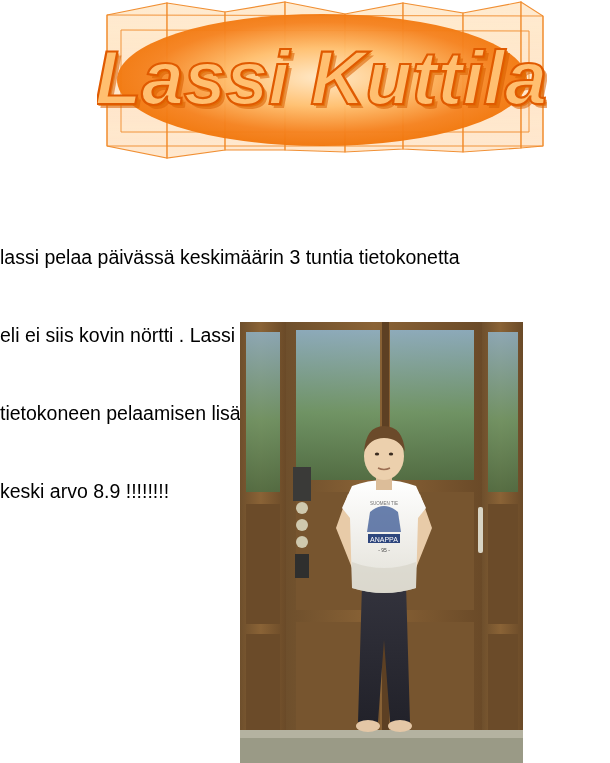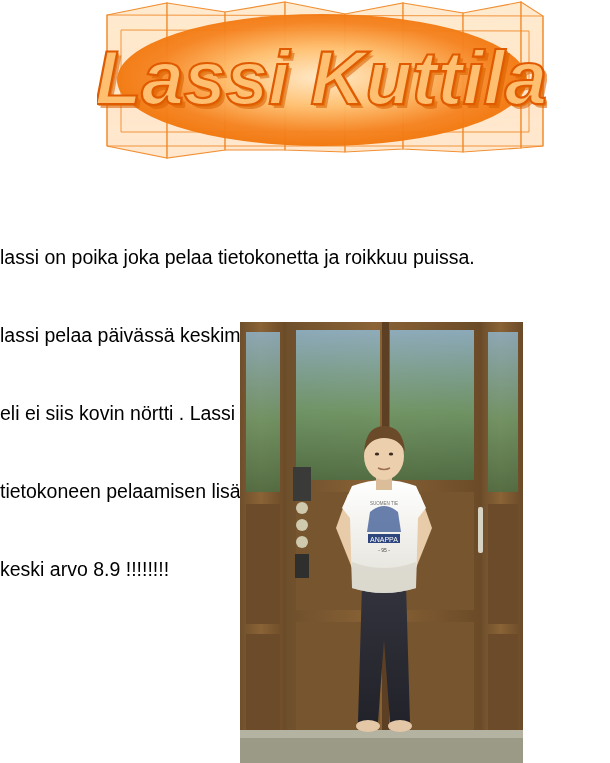--- a/index.html
+++ b/index.html
@@ -100,21 +100,20 @@
 
     <g font-family="'Liberation Sans', sans-serif" font-size="76" font-weight="bold" font-style="italic">
       <text x="228" y="108" text-anchor="middle" fill="#d95e00" opacity="0.55">Lassi Kuttila</text>
       <text x="226" y="106" text-anchor="middle" fill="#e06b00" opacity="0.65">Lassi Kuttila</text>
       <text x="224" y="104" text-anchor="middle" fill="#ffbf70" stroke="#e05a00" stroke-width="2.2">Lassi Kuttila</text>
     </g>
   </svg>
 </div>
 
 <div class="body-text">
-  <span class="line">lassi on poika joka pelaa tietokonetta ja roikkuu puissa.</span>
   <span class="line">lassi pelaa päivässä keskimäärin 3 tuntia tietokonetta</span>
   <span class="line">eli ei siis kovin nörtti . Lassi harrastaa telinevoimistelun ja</span>
   <span class="line">tietokoneen pelaamisen lisäksi nipottamista ,</span>
   <span class="line">keski arvo 8.9 !!!!!!!!</span>
 </div>
 
 <div class="photo">
   <svg width="283" height="441" viewBox="0 0 283 441" xmlns="http://www.w3.org/2000/svg">
     <defs>
       <linearGradient id="wood" x1="0" y1="0" x2="1" y2="0">

